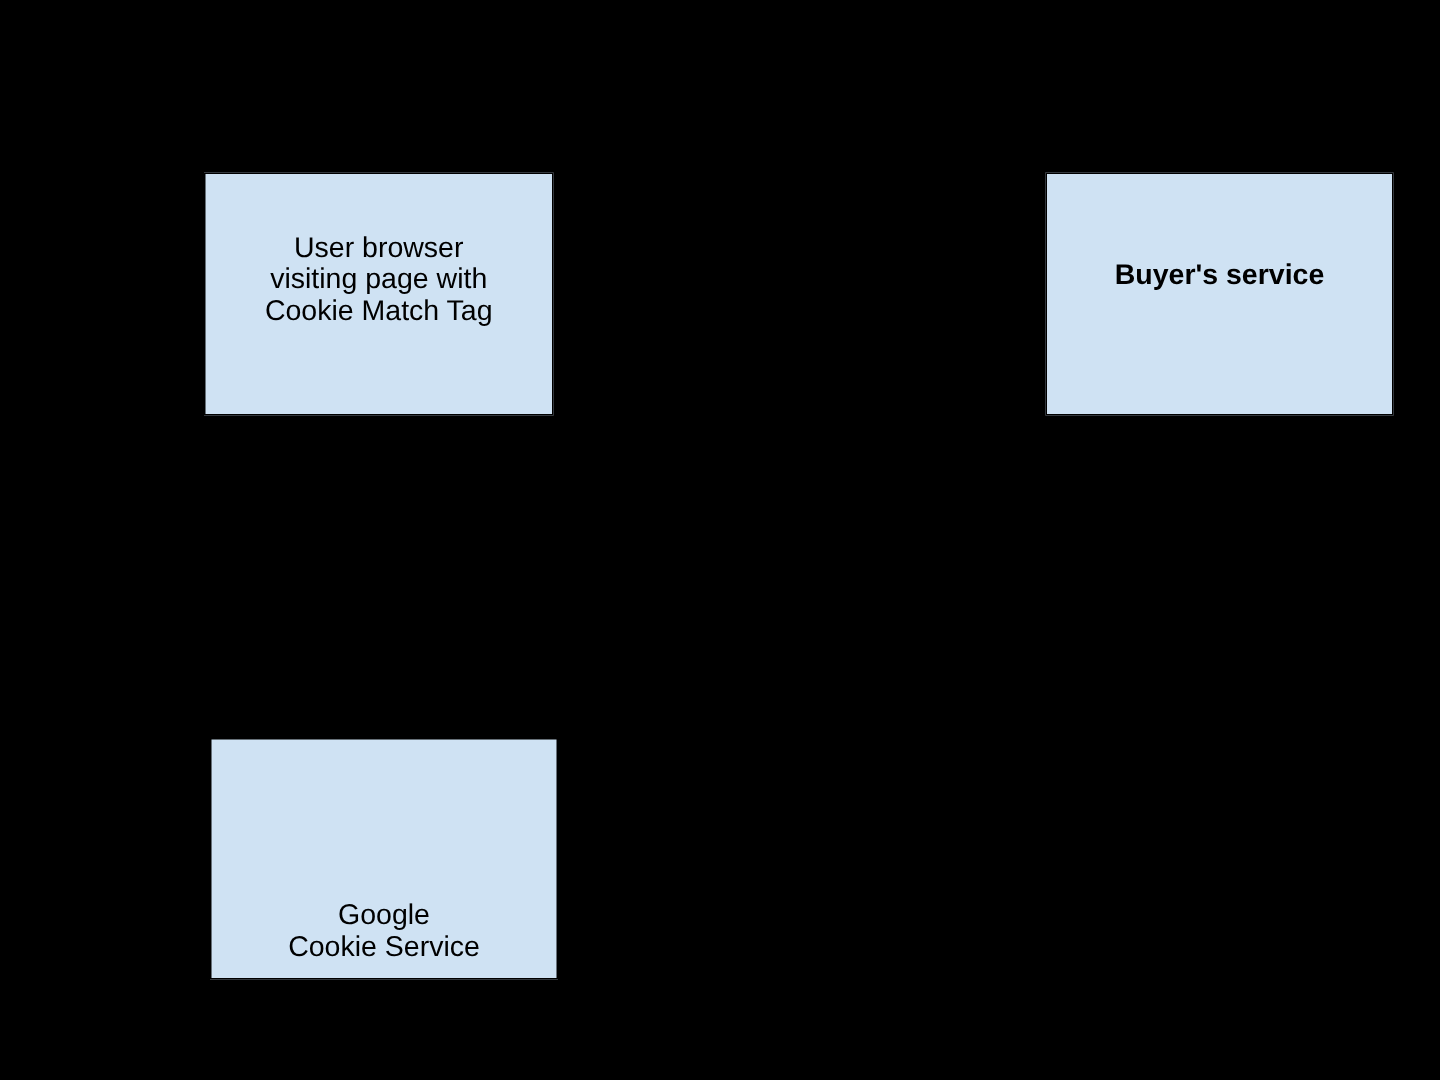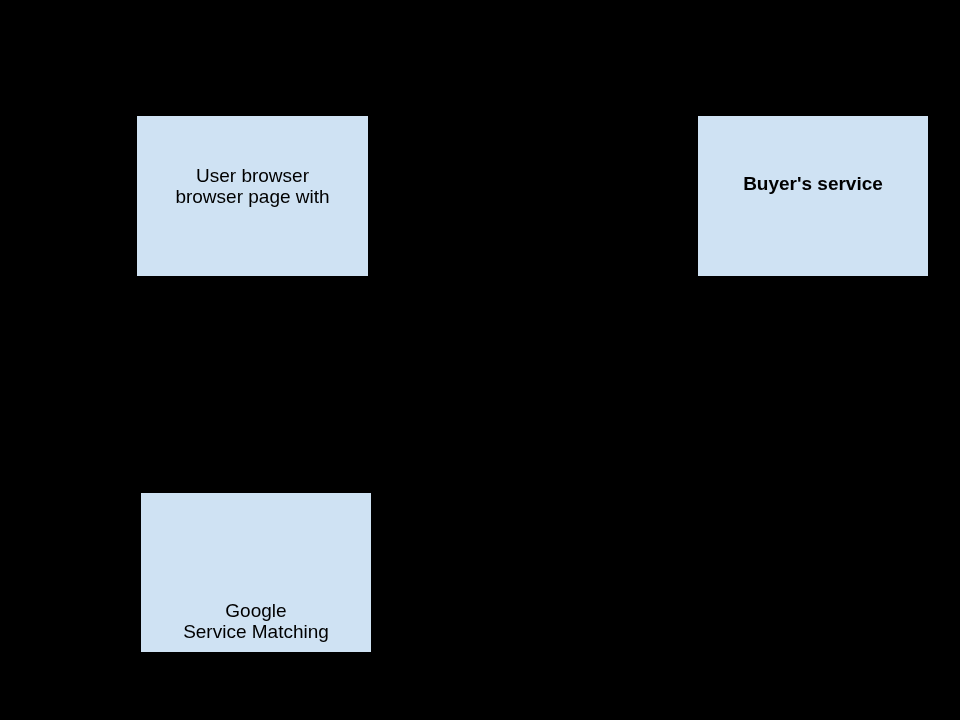--- a/index.html
+++ b/index.html
@@ -73,30 +73,31 @@
     }
   </style>
 </head>
 <body>
 
 <div class="diagram-canvas">
 
   <div class="node" id="node-user-browser">
     <div class="node-label">
       <span class="line">User browser</span>
-      <span class="line">browser page with</span>
+      <span class="line">visiting page with</span>
+      <span class="line">Cookie Match Tag</span>
     </div>
   </div>
 
   <div class="node" id="node-buyers-service">
     <div class="node-label">
       <span class="line">Buyer's service</span>
     </div>
   </div>
 
   <div class="node" id="node-google-cookie-matching-service">
     <div class="node-label">
       <span class="line">Google</span>
-      <span class="line">Service Matching</span>
+      <span class="line">Cookie Service</span>
     </div>
   </div>
 
 </div>
 
 </body></html>

